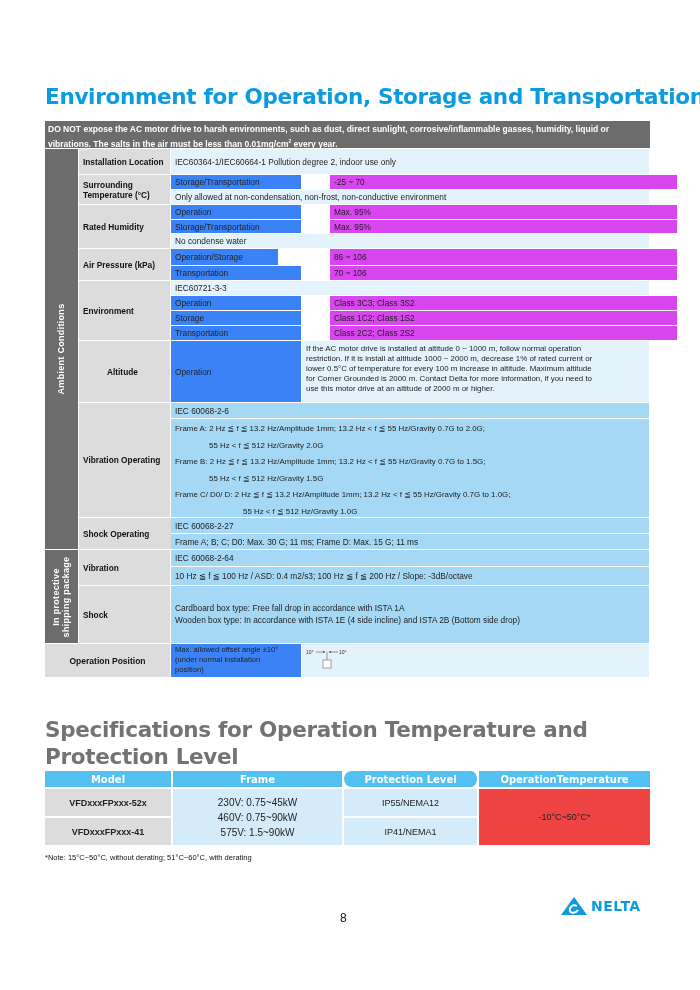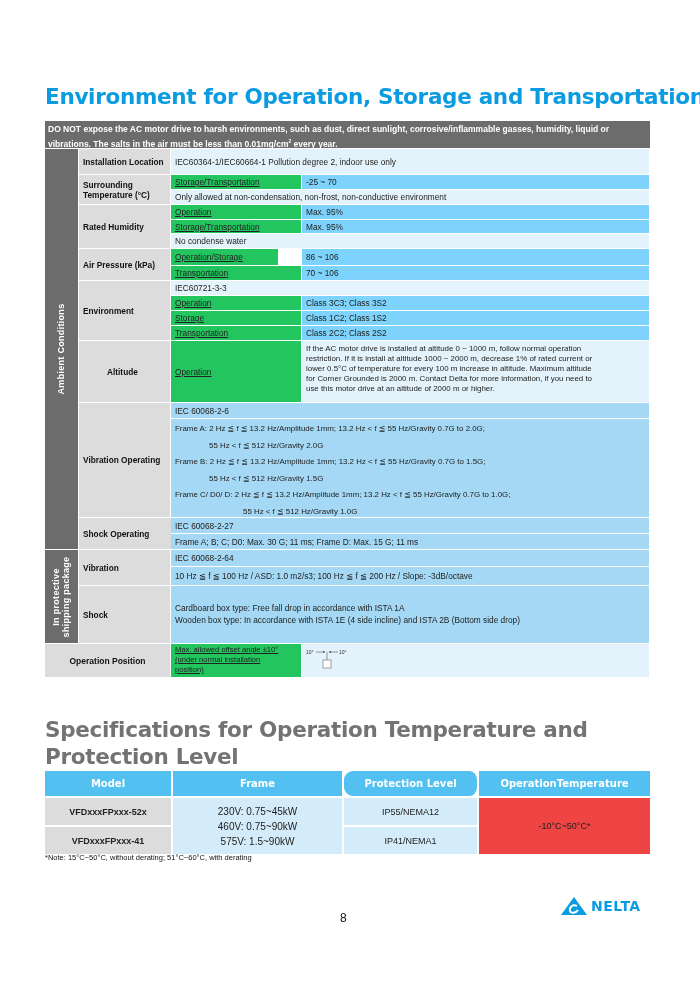--- a/index.html
+++ b/index.html
@@ -11,34 +11,34 @@
 
   .env { position: absolute; left: 45px; top: 121px; width: 605px; font-size: 8.3px; }
   .warn { background: #6c6c6c; color: #fff; font-weight: bold; font-size: 8.5px; line-height: 12px; padding: 2px 3px; height: 28px; border-bottom: 1px solid #fff; }
   .warn sup { font-size: 5px; vertical-align: super; }
 
   .grid { position: relative; width: 605px; }
   .cell { position: absolute; display: flex; align-items: center; padding: 0 4px; overflow: hidden; line-height: 10px; border-right: 1px solid #fff; border-bottom: 1px solid #fff; }
   .sidebar { background: #6c6c6c; color: #fff; font-weight: bold; justify-content: center; padding: 0; }
   .sidebar span { transform: rotate(-90deg); white-space: nowrap; font-size: 9px; letter-spacing: 0.3px; display: block; text-align: center; line-height: 10px; }
   .lbl { background: #dcdcdc; font-weight: bold; color: #111; }
-  .sub { background: #22c55e; text-decoration: underline; }
+  .sub { background: #3b82f6; }
   .val { background: #e4f3fb; }
-  .val2 { background: #7dd3fc; }
+  .val2 { background: #d946ef; margin-left: 28px; }
   .blue { background: #a4d8f4; }
 
   .multi { display: block; padding-top: 3px; }
   .multi div { line-height: 10px; }
   .vib { display: block; padding-top: 2px; }
   .vib div { line-height: 16.5px; }
   .vib .ind1 { padding-left: 34px; }
   .vib .ind2 { padding-left: 68px; }
 
   .spec { position: absolute; left: 45px; top: 771px; width: 605px; }
-  .spec .head { display: flex; height: 25px; }
+  .spec .head { display: flex; height: 16px; }
   .spec .head div { background: #52c0f0; color: #fff; font-weight: bold; font-family: "DejaVu Sans", sans-serif; font-size: 10px; display: flex; align-items: center; justify-content: center; border-right: 2px solid #fff; }
   .spec .body { position: relative; height: 56px; margin-top: 2px; }
   .spec .c { position: absolute; display: flex; align-items: center; justify-content: center; font-size: 9px; text-align: center; }
 
   .note { position: absolute; left: 45px; top: 853px; font-size: 7.5px; color: #111; }
   .page { position: absolute; left: 340px; top: 911px; font-size: 12px; color: #111; }
   .logo { position: absolute; left: 560px; top: 896px; display: flex; align-items: center; }
   .logo .txt { color: #0a9be0; font-weight: bold; font-family: "DejaVu Sans", sans-serif; font-size: 14px; margin-left: 3px; letter-spacing: 0.5px; }
 </style>
 </head>
@@ -111,21 +111,21 @@
       <div>Frame C/ D0/ D: 2 Hz ≦ f ≦ 13.2 Hz/Amplitude 1mm; 13.2 Hz &lt; f ≦ 55 Hz/Gravity 0.7G to 1.0G;</div>
       <div class="ind2">55 Hz &lt; f ≦ 512 Hz/Gravity 1.0G</div>
     </div>
 
     <div class="cell lbl" style="left:34px;top:369px;width:100px;height:32px;">Shock Operating</div>
     <div class="cell blue" style="left:126px;top:369px;width:479px;height:16px;">IEC 60068-2-27</div>
     <div class="cell blue" style="left:126px;top:385px;width:479px;height:16px;">Frame A; B; C; D0: Max. 30 G; 11 ms; Frame D: Max. 15 G; 11 ms</div>
 
     <div class="cell lbl" style="left:34px;top:401px;width:92px;height:36px;">Vibration</div>
     <div class="cell blue" style="left:126px;top:401px;width:479px;height:17px;">IEC 60068-2-64</div>
-    <div class="cell blue" style="left:126px;top:418px;width:479px;height:19px;">10 Hz ≦ f ≦ 100 Hz / ASD: 1.0 m2/s3; 100 Hz ≦ f ≦ 200 Hz / Slope: -3dB/octave</div>
+    <div class="cell blue" style="left:126px;top:418px;width:479px;height:19px;">10 Hz ≦ f ≦ 100 Hz / ASD: 0.4 m2/s3; 100 Hz ≦ f ≦ 200 Hz / Slope: -3dB/octave</div>
 
     <div class="cell lbl" style="left:34px;top:437px;width:92px;height:58px;">Shock</div>
     <div class="cell blue multi" style="left:126px;top:437px;width:479px;height:58px;padding-top:16px;">
       <div style="line-height:12px;">Cardboard box type: Free fall drop in accordance with ISTA 1A</div>
       <div style="line-height:12px;">Wooden box type: In accordance with ISTA 1E (4 side incline) and ISTA 2B (Bottom side drop)</div>
     </div>
 
     <div class="cell lbl" style="left:0;top:495px;width:126px;height:34px;justify-content:center;font-size:8.5px;">Operation Position</div>
     <div class="cell sub multi" style="left:126px;top:495px;width:131px;height:34px;padding-top:1px;font-size:7.6px;">
       <div>Max. allowed offset angle ±10°</div>

